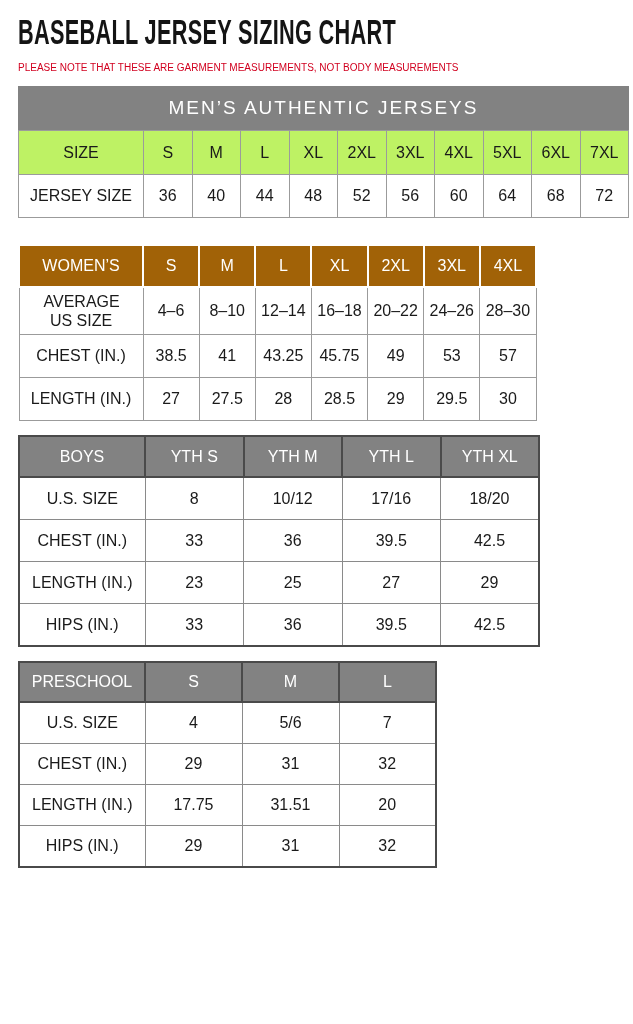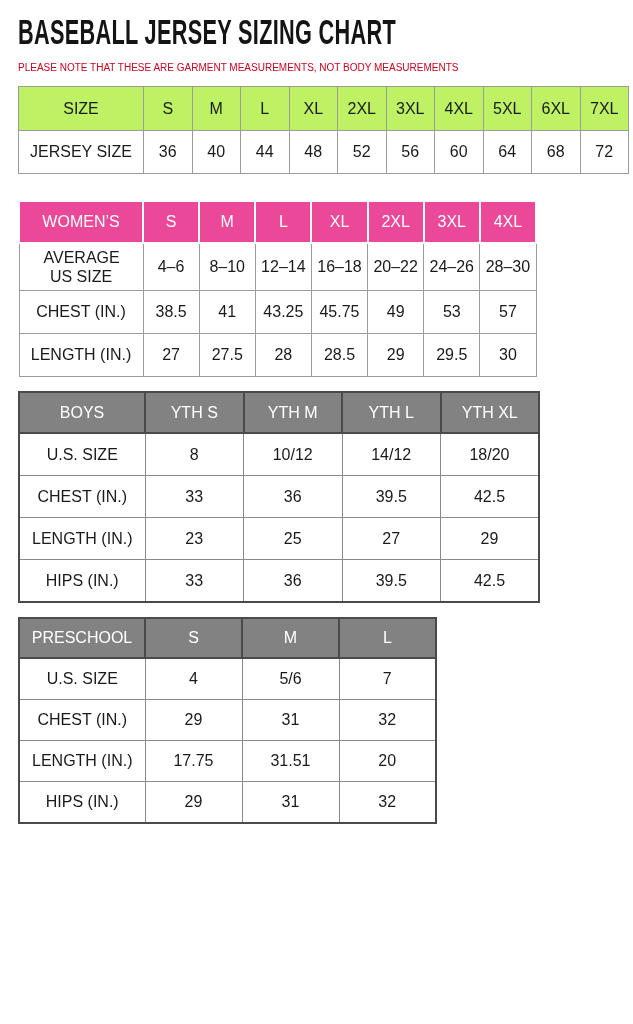--- a/index.html
+++ b/index.html
@@ -31,21 +31,21 @@
     font-size:19px;letter-spacing:2px;
   }
   table.mens{width:611px;}
   table.mens th,table.mens td{border:1px solid #9b9b9b;height:42px;}
   table.mens thead th{background:#bef264;height:43px;}
   table.mens thead th:first-child,table.mens tbody th:first-child{width:124px;}
 
   
   table.womens{width:519px;margin-top:26px;}
   table.womens thead th{
-    background:#ec4899;color:#ffffff;border:2px solid #ffffff;height:40px;
+    background:#a16207;color:#ffffff;border:2px solid #ffffff;height:40px;
   }
   table.womens tbody th,table.womens tbody td{border:1px solid #9b9b9b;height:42px;}
   table.womens thead th:first-child,table.womens tbody th:first-child{width:122px;}
   table.womens tbody tr:first-child th,
   table.womens tbody tr:first-child td{height:46px;}
   table.womens tbody tr:first-child th{padding:0 24px;line-height:19px;}
 
   
   table.dark{margin-top:14px;border:2px solid #4a4a4a;}
   table.dark thead th{
@@ -62,20 +62,21 @@
 </head>
 <body>
 
 <div class="page">
 
   <div class="title">BASEBALL JERSEY SIZING CHART</div>
 
   <div class="note">PLEASE NOTE THAT THESE ARE GARMENT MEASUREMENTS, NOT BODY MEASUREMENTS</div>
 
   <div class="mens-section">
+    <div class="section-bar">MEN’S AUTHENTIC JERSEYS</div>
     <table class="mens">
         <thead>
           <tr>
             <th>SIZE</th>
             <th>S</th>
             <th>M</th>
             <th>L</th>
             <th>XL</th>
             <th>2XL</th>
             <th>3XL</th>
@@ -158,21 +159,21 @@
           <th>YTH M</th>
           <th>YTH L</th>
           <th>YTH XL</th>
         </tr>
       </thead>
       <tbody>
         <tr>
           <th>U.S. SIZE</th>
           <td>8</td>
           <td>10/12</td>
-          <td>14/12</td>
+          <td>17/16</td>
           <td>18/20</td>
         </tr>
         <tr>
           <th>CHEST (IN.)</th>
           <td>33</td>
           <td>36</td>
           <td>39.5</td>
           <td>42.5</td>
         </tr>
         <tr>

